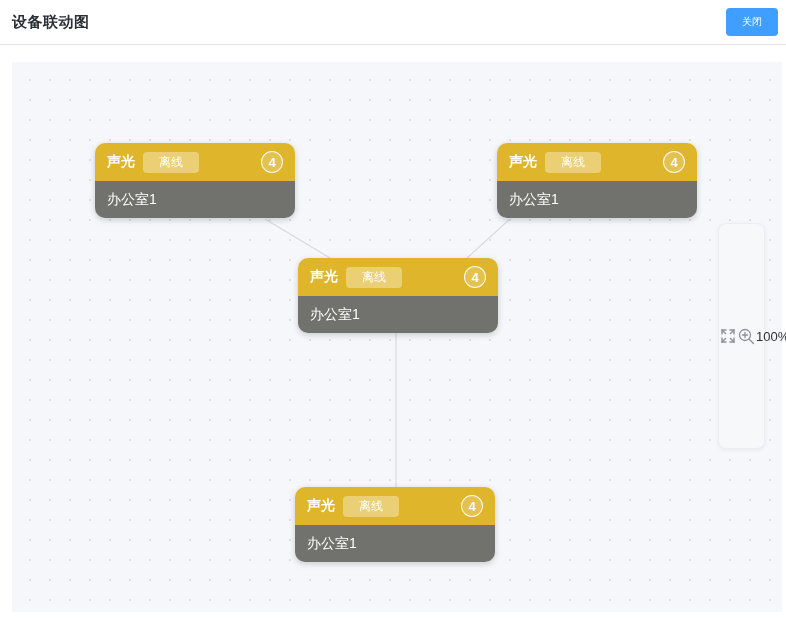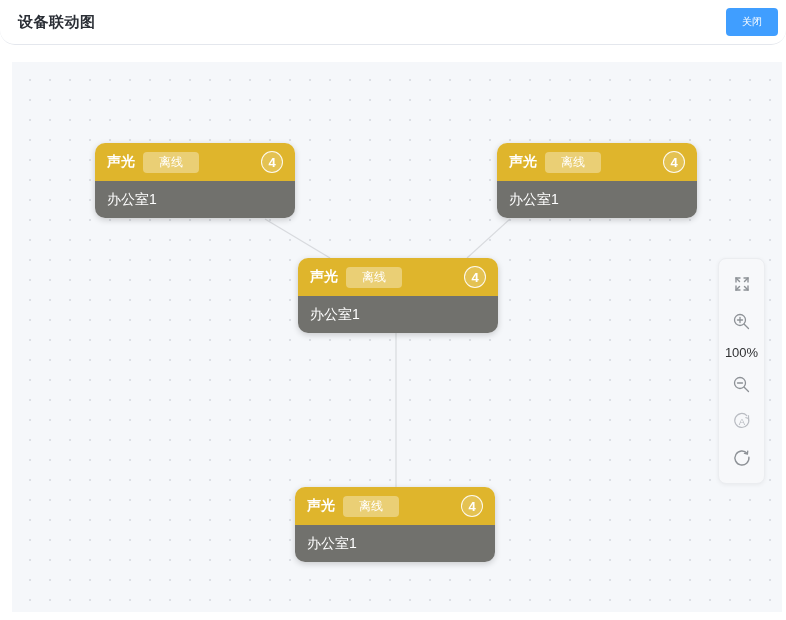--- a/index.html
+++ b/index.html
@@ -9,22 +9,21 @@
     font-family: "Liberation Sans", "DejaVu Sans", sans-serif;
     overflow: hidden;
     position: relative;
   }
   
   .app-header {
     position: absolute; top: 0; left: 0; right: 0; height: 45px;
     background: #ffffff;
     border-bottom: 1px solid #e4e7ed;
     display: flex; align-items: center; justify-content: space-between;
-    padding: 0 8px 0 18px;
-    border-radius: 15px;
+    padding: 0 8px 0 12px;
   }
   .page-title {
     font-size: 15px; font-weight: 700; color: #2b2f36;
     letter-spacing: 0.5px;
   }
   .close-btn {
     background: #409EFF; color: #ffffff;
     border: none; border-radius: 4px;
     font-size: 10px; padding: 7px 16px;
     cursor: pointer;
@@ -73,27 +72,27 @@
     display: flex; align-items: center;
     padding: 0 12px;
     color: #ffffff; font-size: 14px;
   }
   .node-a { left: 83px;  top: 81px; }
   .node-b { left: 485px; top: 81px; }
   .node-c { left: 286px; top: 196px; }
   .node-d { left: 283px; top: 425px; }
   
   .graph-toolbar {
-    position: absolute; left: 706px; top: 196px;
+    position: absolute; left: 706px; top: 161px;
     width: 47px; height: 226px;
     background: #f7f8fa;
     border: 1px solid #ebedf0;
     border-radius: 8px;
     box-shadow: 0 1px 4px rgba(0,0,0,0.06);
-    display: flex; flex-direction: column; align-items: center;
+    display: flex; flex-direction: row; align-items: center;
     justify-content: space-between;
     padding: 12px 0;
   }
   .tool-item {
     width: 26px; height: 26px;
     display: flex; align-items: center; justify-content: center;
     cursor: pointer;
   }
   .zoom-level { font-size: 13px; color: #303133; cursor: default; }
   .tool-item svg { display: block; }

